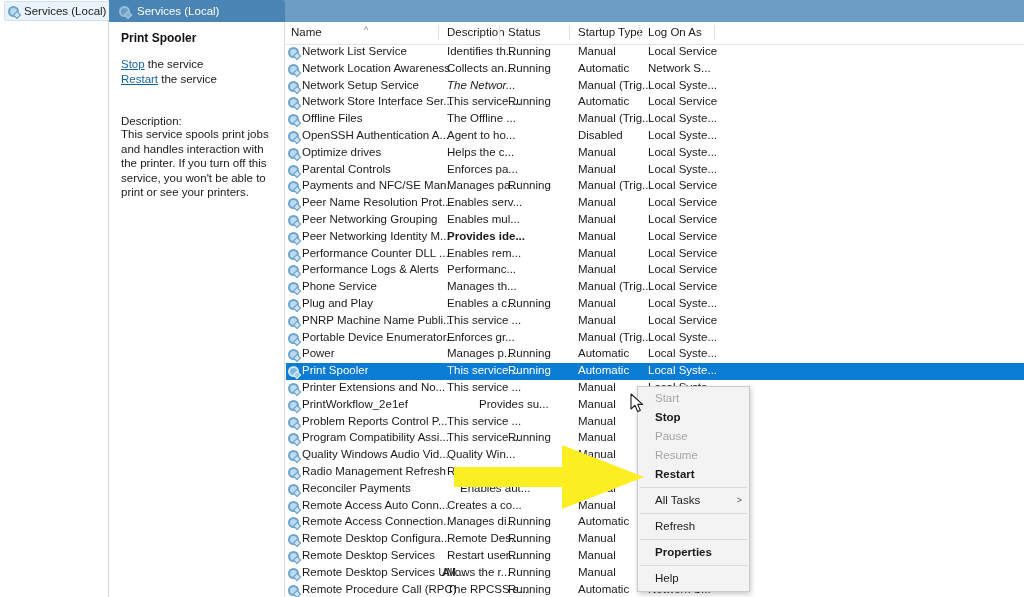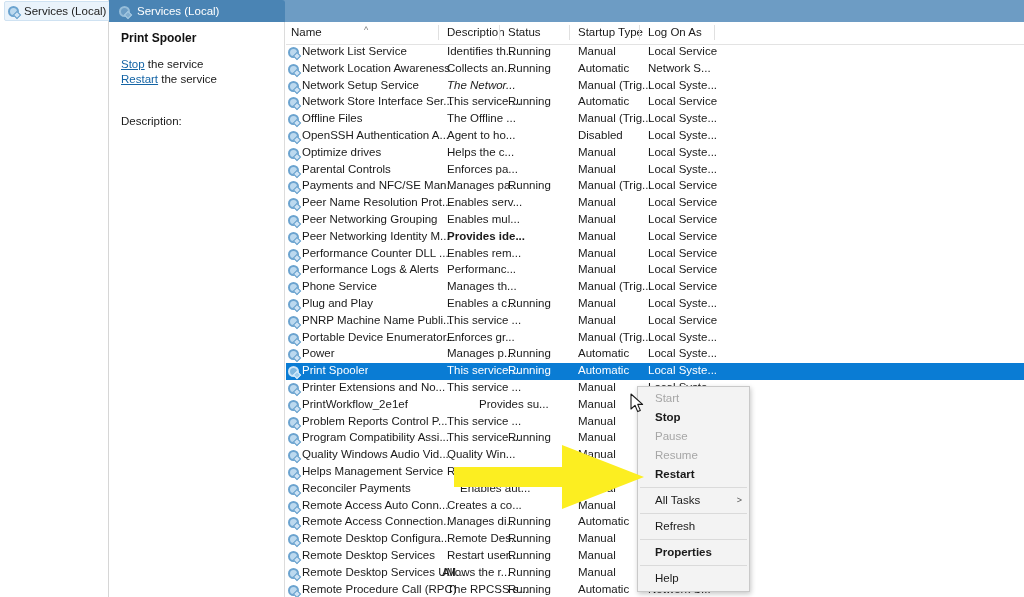--- a/index.html
+++ b/index.html
@@ -292,20 +292,21 @@
       <div id="details-title">Print Spooler</div>
 
       <div class="action-line">
         <span class="action-link">Stop</span><span> the service</span>
       </div>
       <div class="action-line">
         <span class="action-link">Restart</span><span> the service</span>
       </div>
 
       <div id="desc-label">Description:</div>
+      <div id="desc-text">This service spools print jobs and handles interaction with the printer. If you turn off this service, you won't be able to print or see your printers.</div>
     </div>
 
     <div id="list-pane">
 
       <div id="list-header">
         <span id="sort-caret">^</span>
       <span class="hcell" style="left: 5px;">Name</span>
           <span class="hcell" style="left: 161px;">Description</span>
           <span class="hsep" style="left: 152px;"></span>
           <span class="hcell" style="left: 222px;">Status</span>
@@ -513,21 +514,21 @@
           <div class="row">
             <span class="svc-icon sm nameicon"></span>
             <span class="cell name">Quality Windows Audio Vid...</span>
             <span class="cell" style="left: 161px;">Quality Win...</span>
             <span class="cell" style="left: 222px;"></span>
             <span class="cell" style="left: 292px;">Manual</span>
             <span class="cell" style="left: 362px;">Local Service</span>
           </div>
           <div class="row">
             <span class="svc-icon sm nameicon"></span>
-            <span class="cell name">Helps Management Service</span>
+            <span class="cell name">Radio Management Refresh</span>
             <span class="cell" style="left: 161px;">Radio Mana...</span>
             <span class="cell" style="left: 222px;">Running</span>
             <span class="cell" style="left: 292px;">Manual</span>
             <span class="cell" style="left: 362px;">Local Service</span>
           </div>
           <div class="row">
             <span class="svc-icon sm nameicon"></span>
             <span class="cell name">Reconciler Payments</span>
             <span class="cell" style="left: 161px; padding-left: 13px;">Enables aut...</span>
             <span class="cell" style="left: 222px;"></span>

